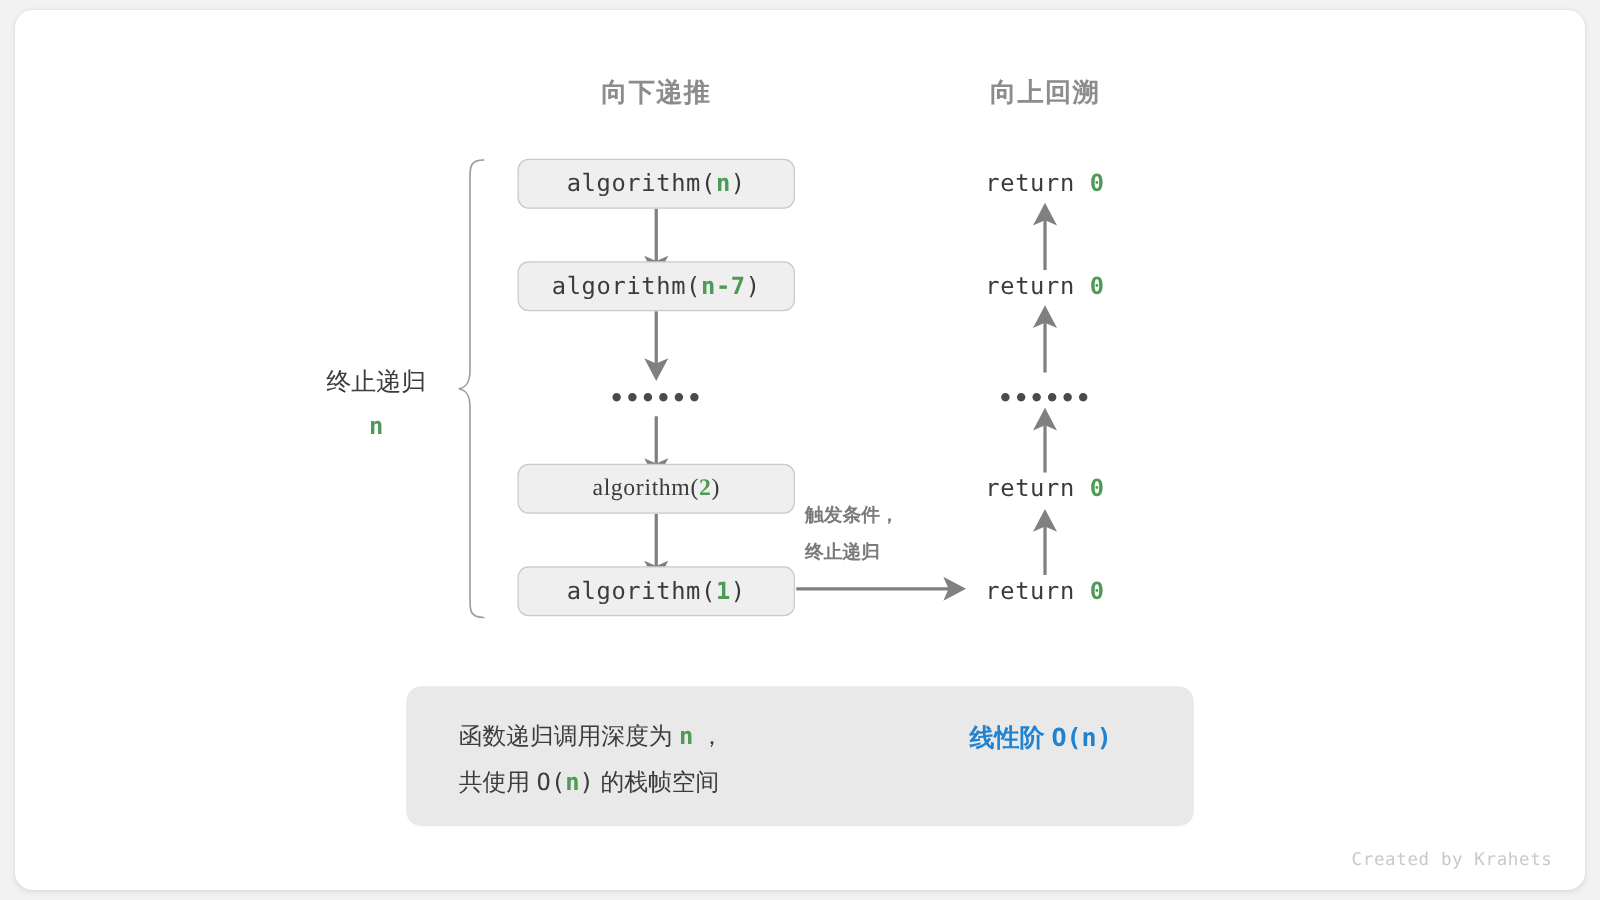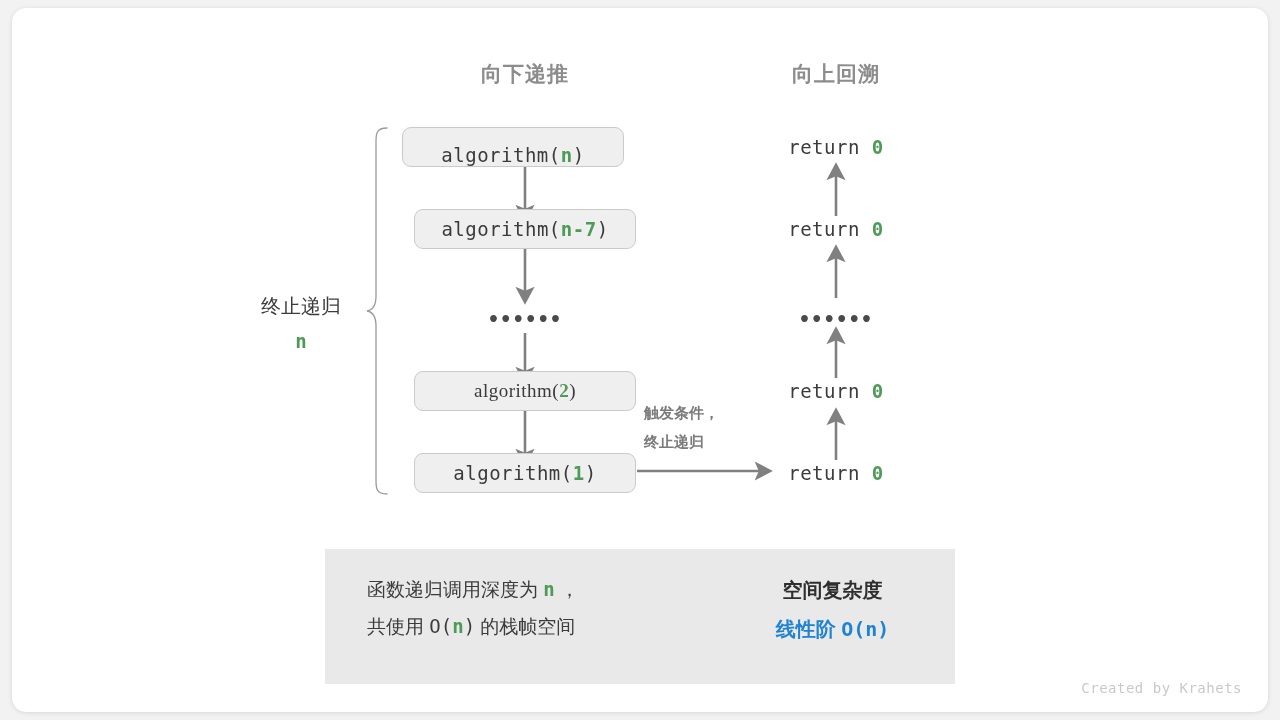--- a/index.html
+++ b/index.html
@@ -94,23 +94,23 @@
     font-size: 15px;
     font-weight: bold;
     color: #7a7a7a;
     line-height: 1.9;
     white-space: nowrap;
   }
 
   .summary-box {
     position: absolute;
     left: 313px; top: 541px;
-    width: 630px; height: 135px;
+    width: 630px; height: 112px;
     background: #e9e9e9;
-    border-radius: 0;
+    border-radius: 12px;
   }
   .summary-left {
     position: absolute;
     left: 42px; top: 22px;
     font-size: 19px;
     color: #3c3c3c;
     line-height: 1.95;
     white-space: nowrap;
   }
   .summary-left .mono {
@@ -202,21 +202,21 @@
 
       <g stroke="#808080" stroke-width="2.6" marker-end="url(#ah)">
         <line x1="625" y1="463" x2="752" y2="463"></line>
       </g>
 
       <g fill="#c8c8c8">
         <path d="M 685,590 L 715,590 L 715,578 L 741,600 L 715,622 L 715,610 L 685,610 Z"></path>
       </g>
     </svg>
 
-    <div class="call-box" style="left:390px; top:119px;align-items:flex-end;">
+    <div class="call-box" style="left:402px; top:119px;">
       <span><span>algorithm(</span><span class="arg">n</span><span>)</span></span>
     </div>
     <div class="call-box" style="left:402px; top:201px;">
       <span><span>algorithm(</span><span class="arg">n-7</span><span>)</span></span>
     </div>
     <div class="dots" style="left:383px; top:300px;">••••••</div>
     <div class="call-box" style="left:402px; top:363px;font-family:Liberation Serif, serif;">
       <span><span>algorithm(</span><span class="arg">2</span><span>)</span></span>
     </div>
     <div class="call-box" style="left:402px; top:445px;">
@@ -241,21 +241,20 @@
       <div>触发条件，</div>
       <div>终止递归</div>
     </div>
 
     <div class="summary-box">
       <div class="summary-left">
         <div><span>函数递归调用深度为 </span><span class="nvar">n</span><span> ，</span></div>
         <div><span>共使用 </span><span class="mono">O(</span><span class="nvar">n</span><span class="mono">)</span><span> 的栈帧空间</span></div>
       </div>
       <div class="summary-right">
-        <span class="title">空间复杂度</span>
         <span class="value"><span>线性阶 </span><span class="mono">O(n)</span></span>
       </div>
     </div>
 
     <div class="credit">Created by Krahets</div>
 
   </div>
 </div>
 
 </body></html>

